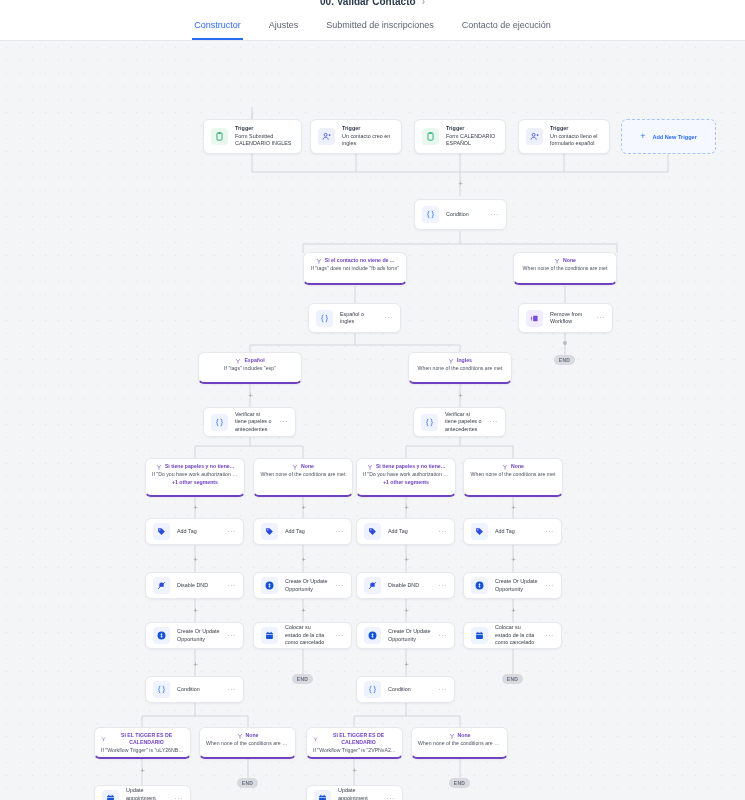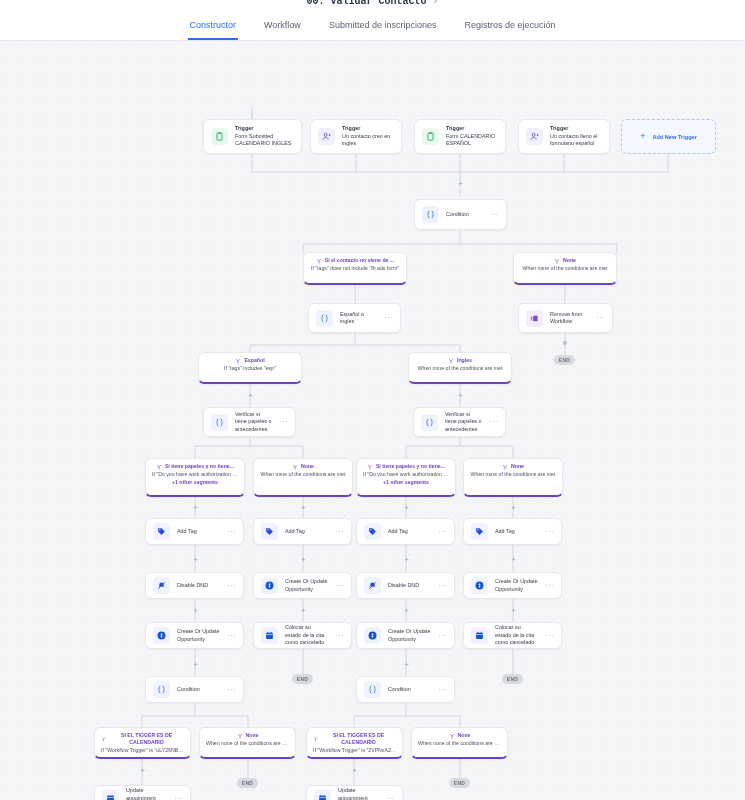--- a/index.html
+++ b/index.html
@@ -9,21 +9,20 @@
     background: #ffffff;
     overflow: hidden;
     position: relative;
   }
 
   
   .topbar {
     height: 14px;
     background: #ffffff;
     position: relative;
-    font-family: Liberation Mono, monospace;
   }
   .wf-title {
     position: absolute;
     left: 0; right: 0; top: -4px;
     text-align: center;
     font-size: 10px;
     font-weight: bold;
     color: #2b3a4b;
     white-space: nowrap;
   }
@@ -187,23 +186,23 @@
 <body>
 
 <div class="topbar">
   <div class="wf-title">
     <span>00. Validar Contacto</span><span class="chev">›</span>
   </div>
 </div>
 
 <div class="tabsbar">
   <div class="tab active">Constructor</div>
-  <div class="tab">Workflow</div>
+  <div class="tab">Ajustes</div>
   <div class="tab">Submitted de inscripciones</div>
-  <div class="tab">Registros de ejecución</div>
+  <div class="tab">Contacto de ejecución</div>
 </div>
 
 <div class="canvas">
 
   <svg class="wires" viewBox="0 0 745 759">
     <g stroke="#d2d5dc" stroke-width="1" fill="none">
 
       <path d="M252 66 L252 100"></path>
       <path d="M252 66 L252 66"></path>
       <path d="M252 71 L252 71"></path>

